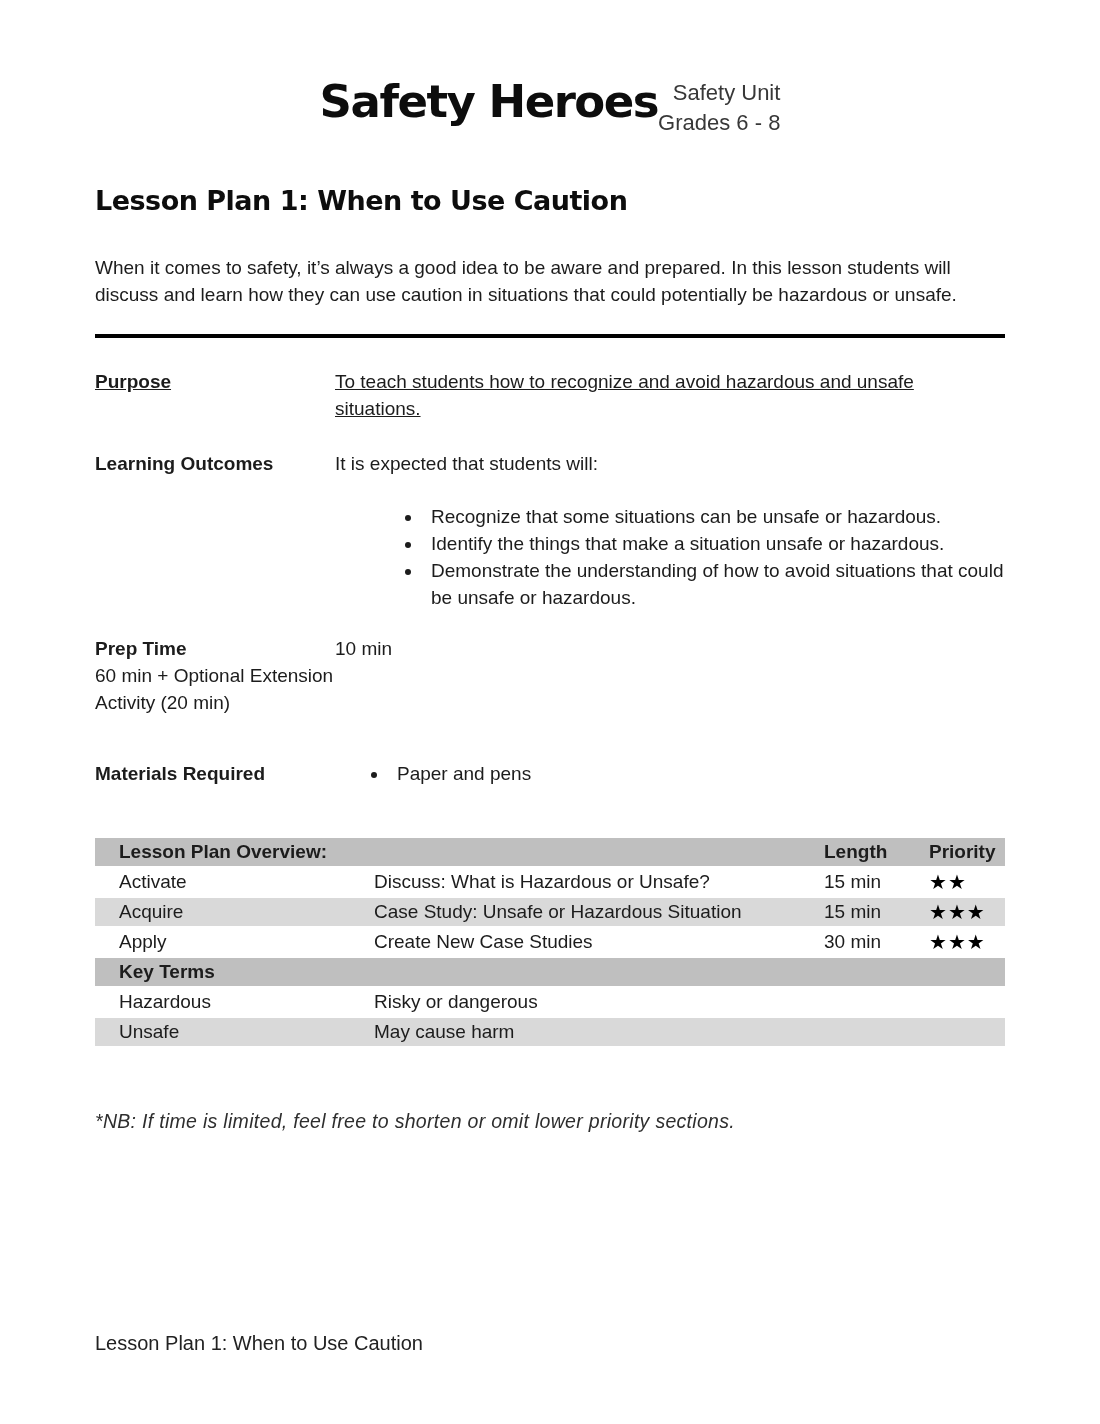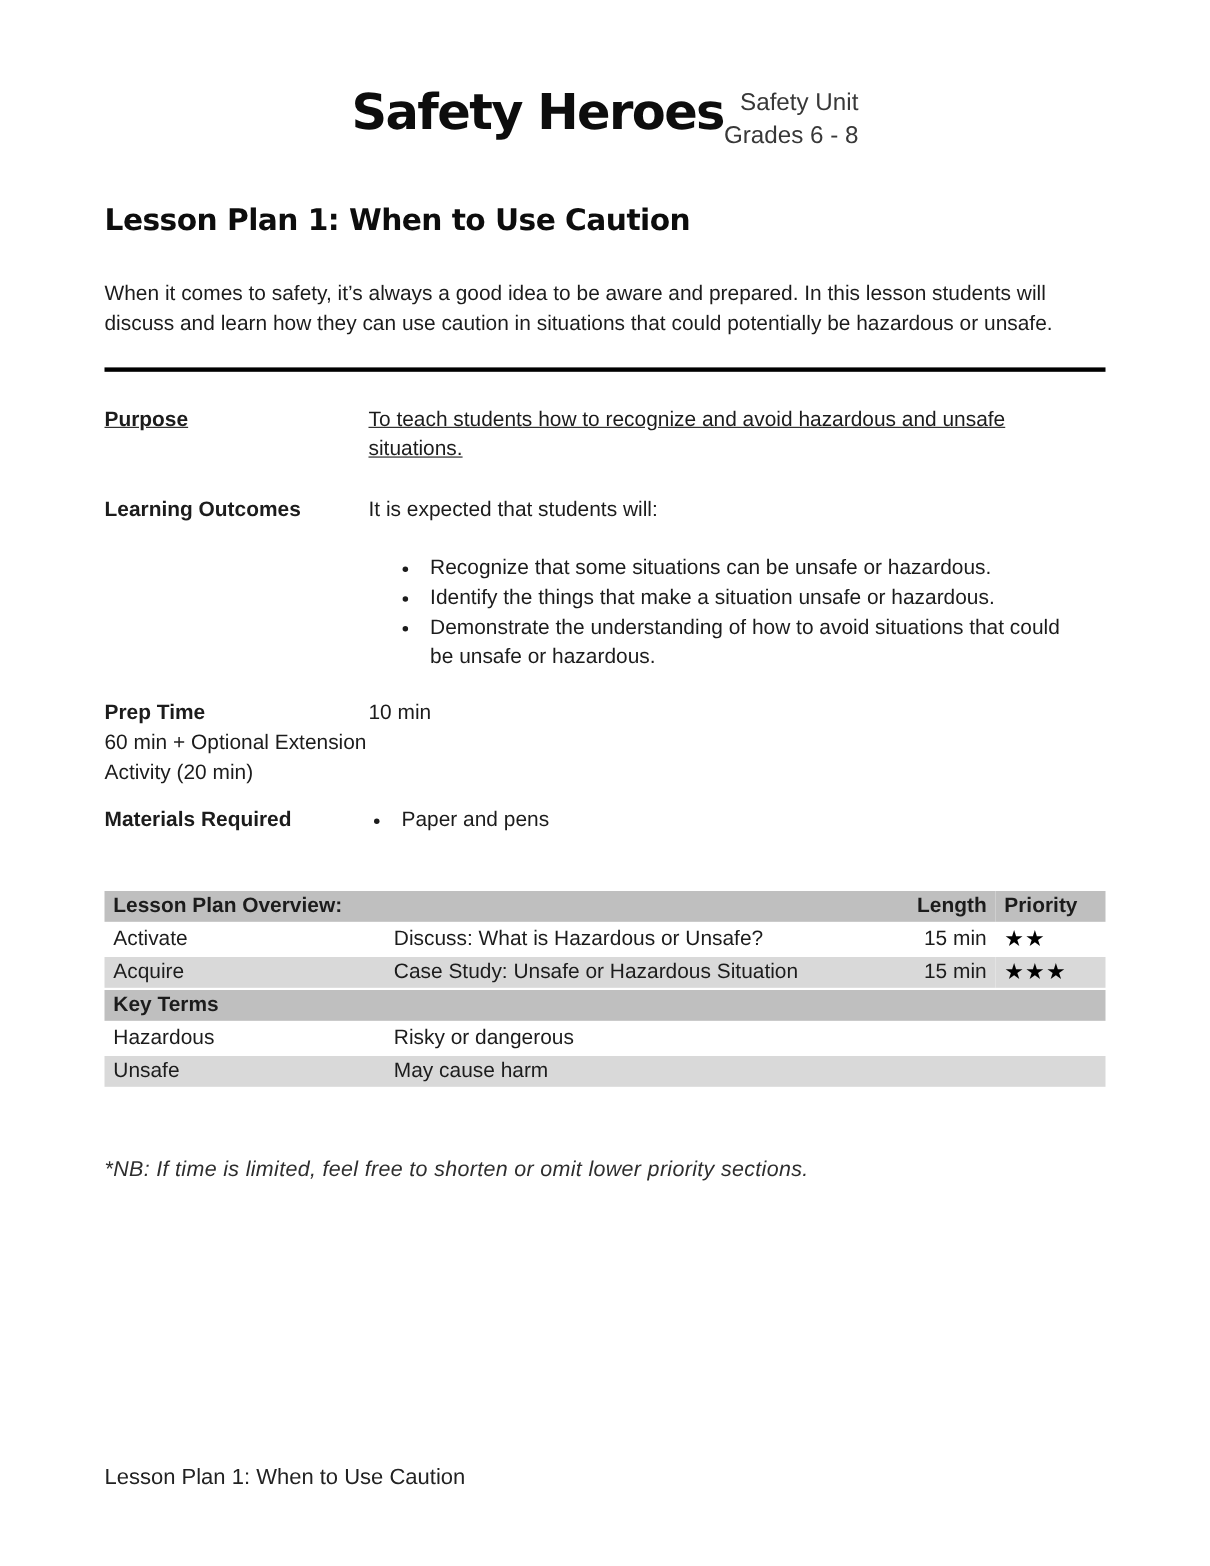--- a/index.html
+++ b/index.html
@@ -68,24 +68,24 @@
   
   .detail-row {
     display: grid;
     grid-template-columns: 240px 1fr;
     font-size: 19px;
     line-height: 27px;
   }
   .detail-row .label { font-weight: bold; }
   .row-purpose   { margin-top: 30px; text-decoration: underline; }
   .row-outcomes  { margin-top: 28px; }
-  .row-bullets   { margin-top: 26px; }
+  .row-bullets   { margin-top: 26px; gap: 40px; }
   .row-prep      { margin-top: 24px; }
   .row-duration  { margin-top: 0; }
-  .row-materials { margin-top: 16px; }
+  .row-materials { margin-top: 44px; gap: 32px; }
   .value { max-width: 640px; }
   ul.outcome-list {
     list-style: disc;
     padding-left: 48px;
   }
   ul.outcome-list li { padding-left: 8px; }
   ul.materials-list {
     list-style: disc;
     padding-left: 22px;
   }
@@ -93,21 +93,21 @@
   
   table.overview {
     margin-top: 49px;
     width: 910px;
     border-collapse: separate;
     border-spacing: 0 2px;
     font-size: 19px;
     table-layout: fixed;
   }
   table.overview td {
-    padding: 3px 8px;
+    padding: 3px 24px;
     line-height: 22px;
     overflow: hidden;
     white-space: nowrap;
   }
   .col-phase    { width: 255px; }
   .col-activity { width: 450px; }
   .col-length   { width: 105px; }
   .col-priority { width: 100px; }
   tr.band td { background: var(--header-gray); font-weight: bold; }
   tr.r-gray td { background: var(--row-gray); }
@@ -212,20 +212,26 @@
         <td>Discuss: What is Hazardous or Unsafe?</td>
         <td class="len">15 min</td>
         <td class="pri stars">★★</td>
       </tr>
       <tr class="r-gray">
         <td>Acquire</td>
         <td>Case Study: Unsafe or Hazardous Situation</td>
         <td class="len">15 min</td>
         <td class="pri stars">★★★</td>
       </tr>
+      <tr class="r-white">
+        <td>Apply</td>
+        <td>Create New Case Studies</td>
+        <td class="len">30 min</td>
+        <td class="pri stars">★★★</td>
+      </tr>
       <tr class="band">
         <td colspan="4">Key Terms</td>
       </tr>
       <tr class="r-white">
         <td>Hazardous</td>
         <td colspan="3">Risky or dangerous</td>
       </tr>
       <tr class="r-gray">
         <td>Unsafe</td>
         <td colspan="3">May cause harm</td>

